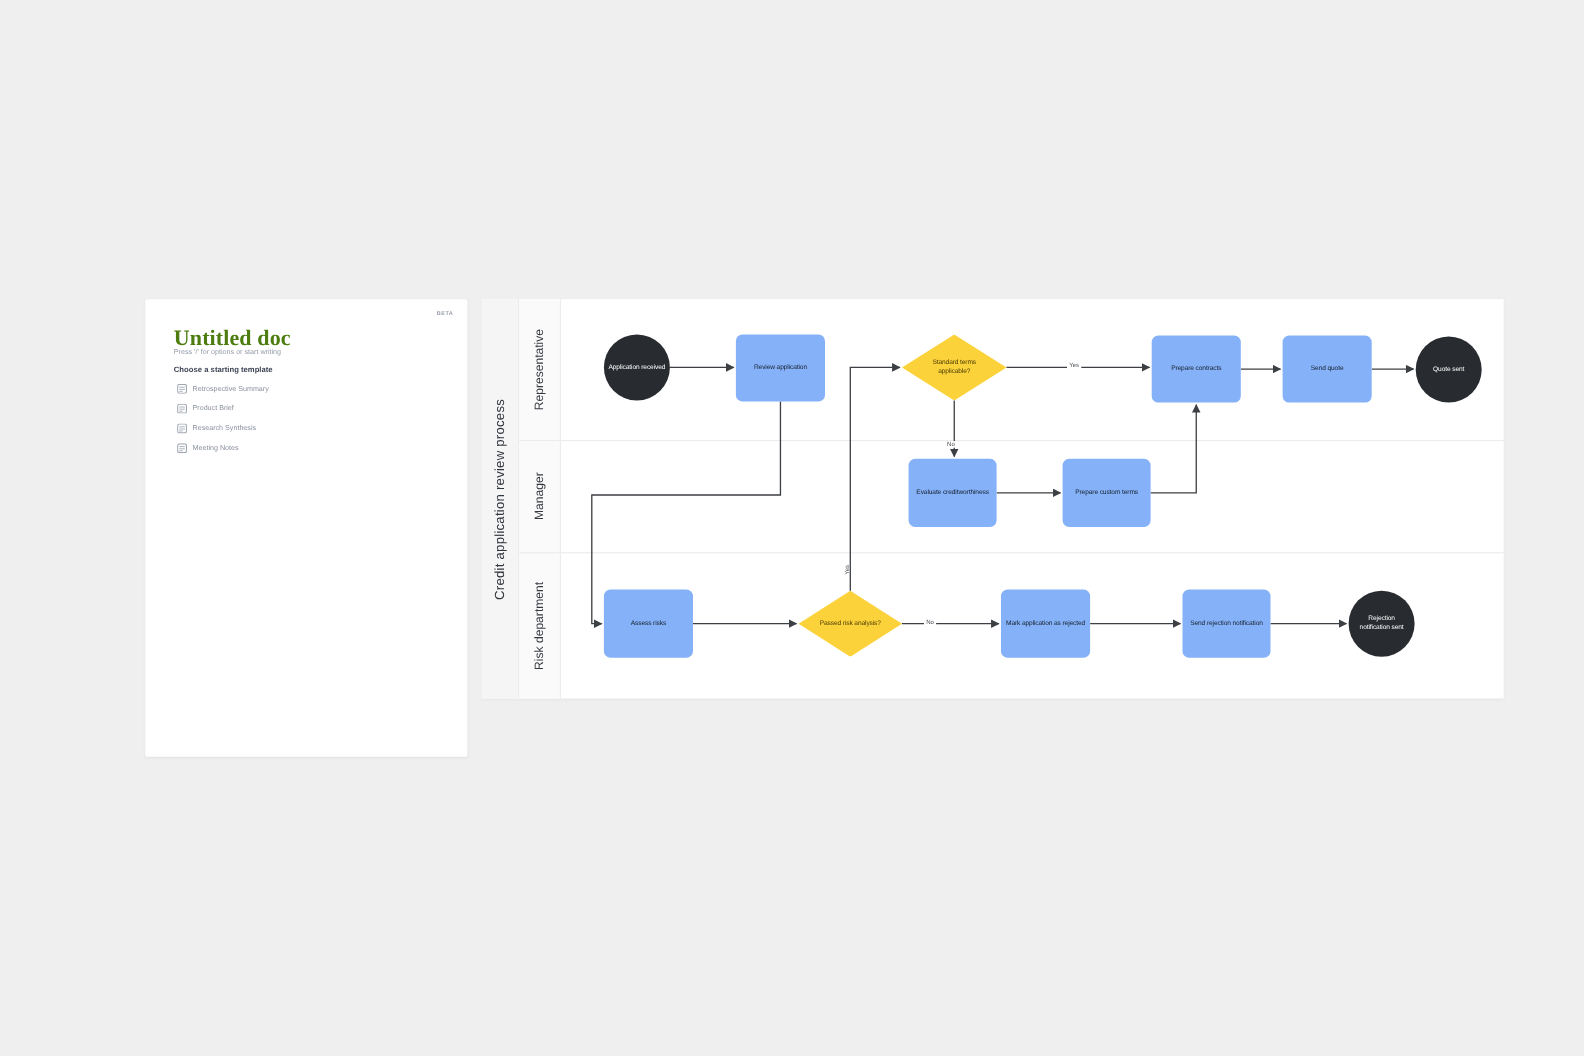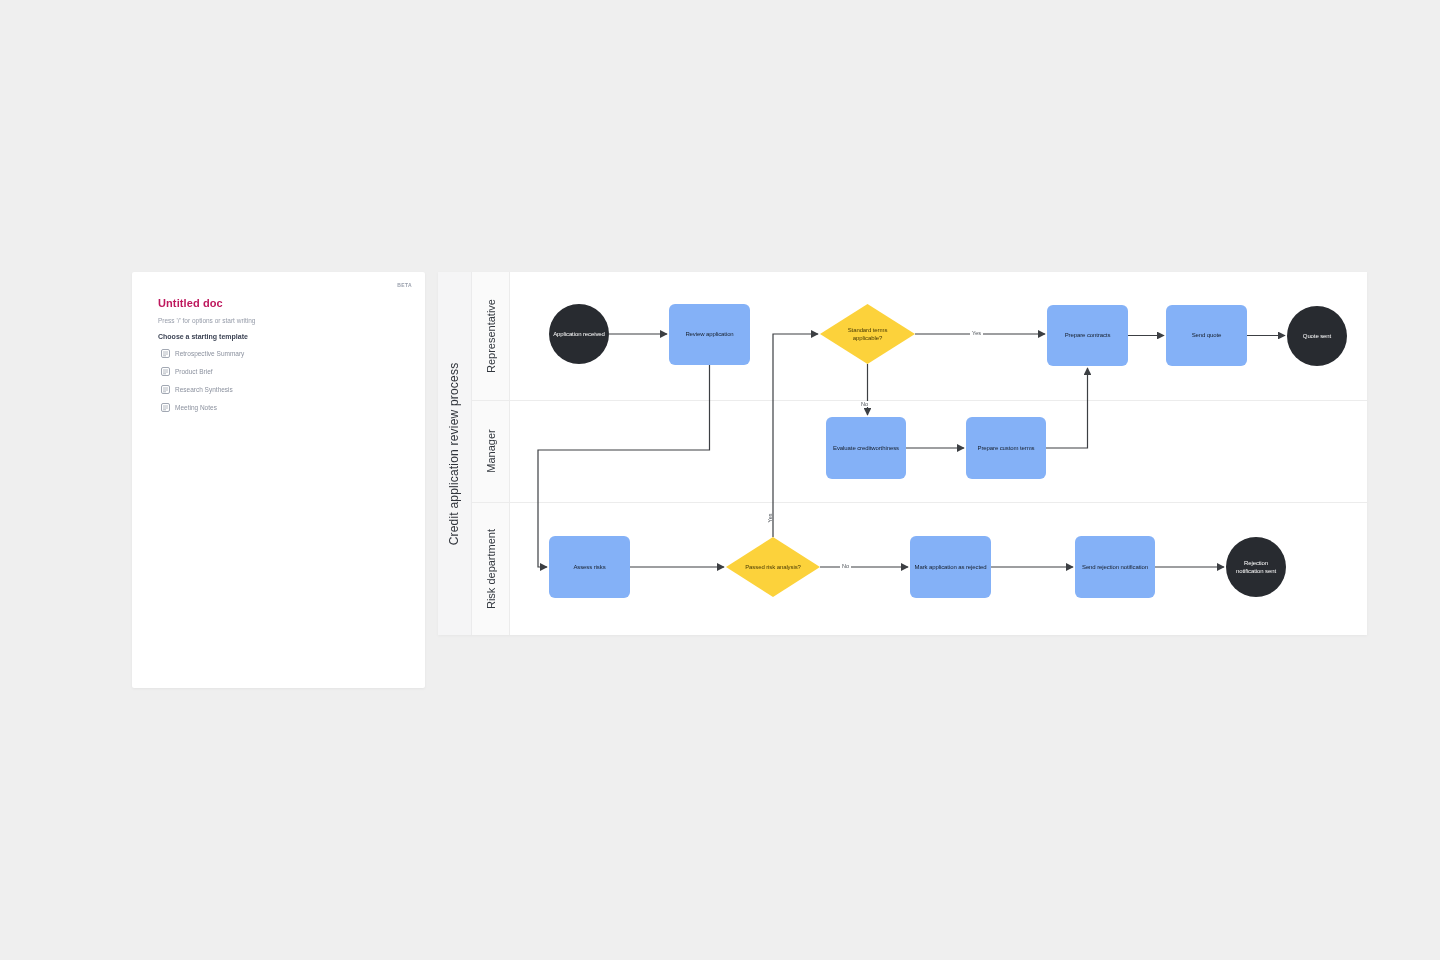--- a/index.html
+++ b/index.html
@@ -17,21 +17,21 @@
     position:absolute; left:132px; top:272px; width:293px; height:416px;
     background:#ffffff; border-radius:2px;
     box-shadow:0 1px 3px rgba(0,0,0,0.05);
   }
   .beta {
     position:absolute; top:10px; right:13px;
     font-size:5px; letter-spacing:0.4px; color:#9aa0ad; font-weight:bold;
   }
   .doc-title {
     position:absolute; left:26px; top:25px;
-    font-size:11px; font-weight:bold; color:#be185d; letter-spacing:0.1px;
+    font-size:20px; font-weight:bold; color:#4d7c0f; letter-spacing:0.1px;font-family:Liberation Serif, serif;
   }
   .doc-hint {
     position:absolute; left:26px; top:45px;
     font-size:6.5px; color:#959ba8;
   }
   .tpl-heading {
     position:absolute; left:26px; top:61px;
     font-size:7px; font-weight:bold; color:#3d4455;
   }
   .tpl-list { position:absolute; left:29px; top:76px; }

